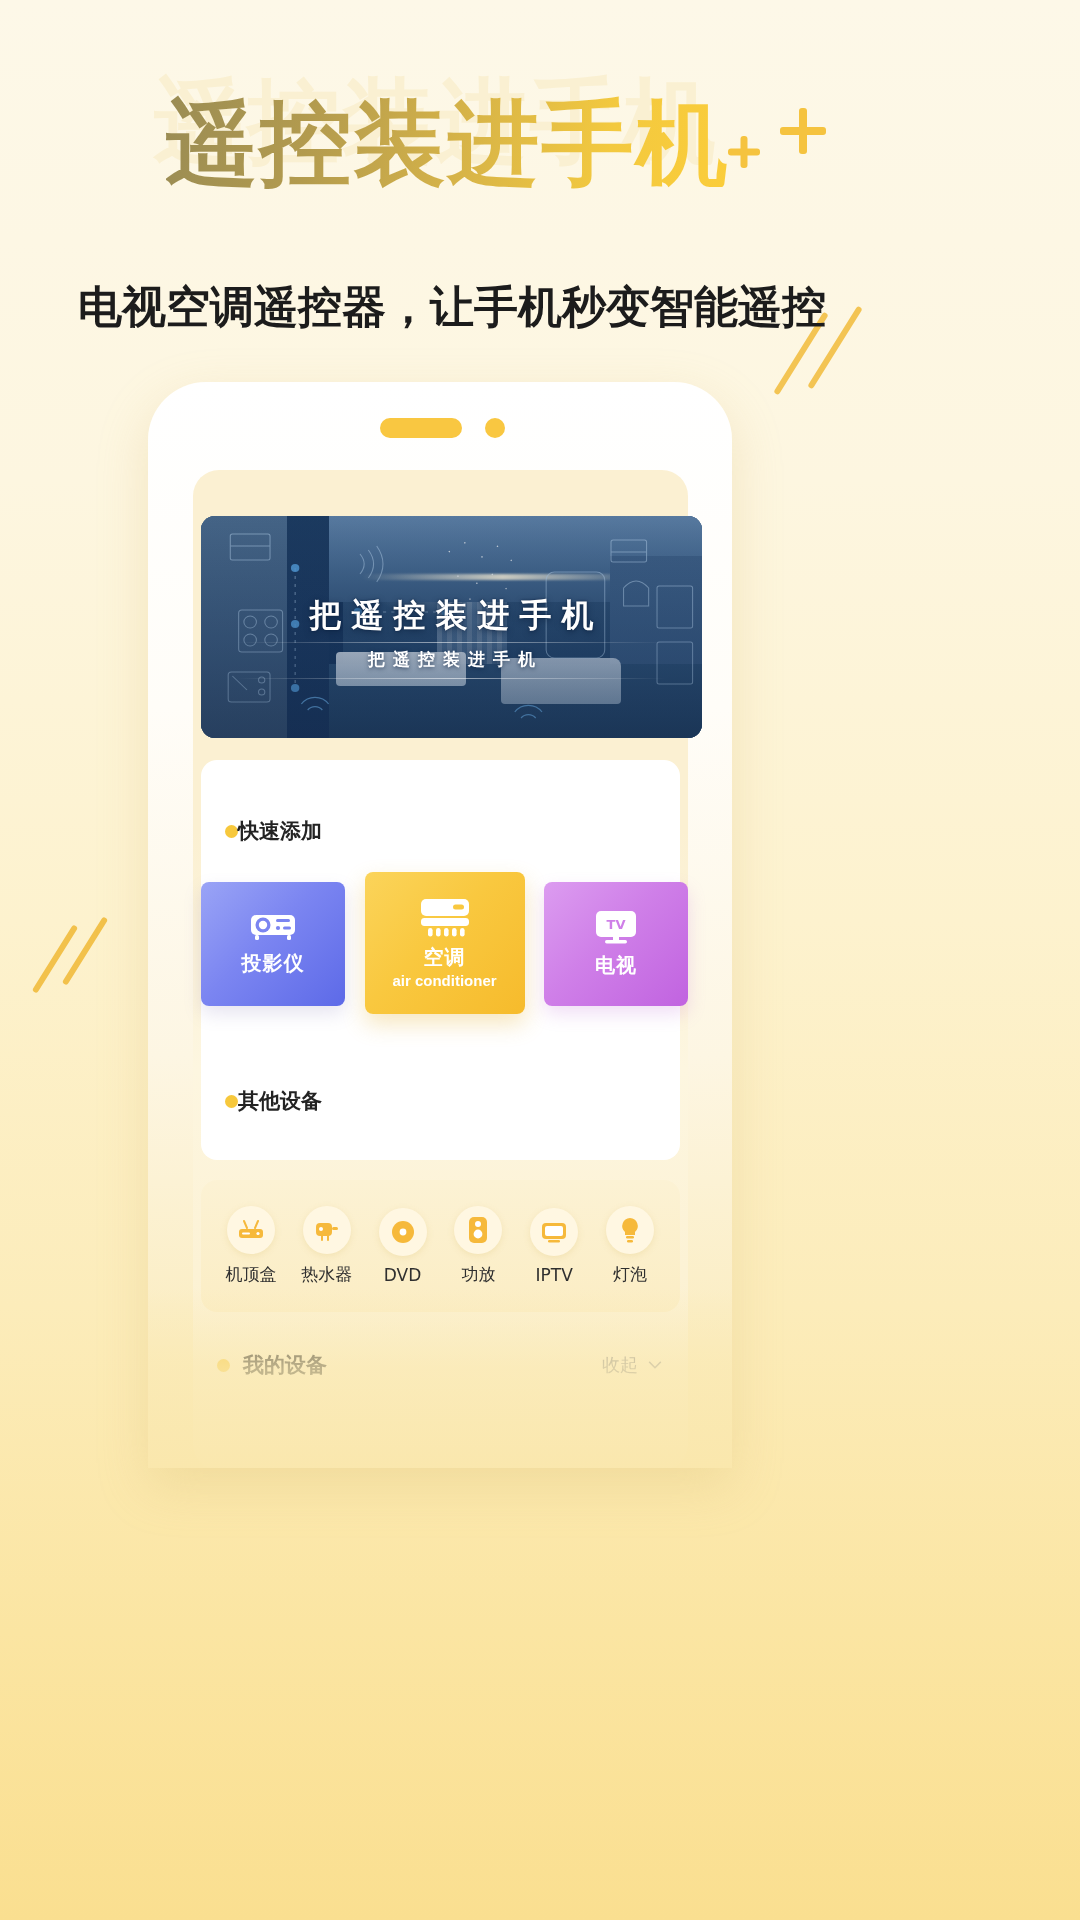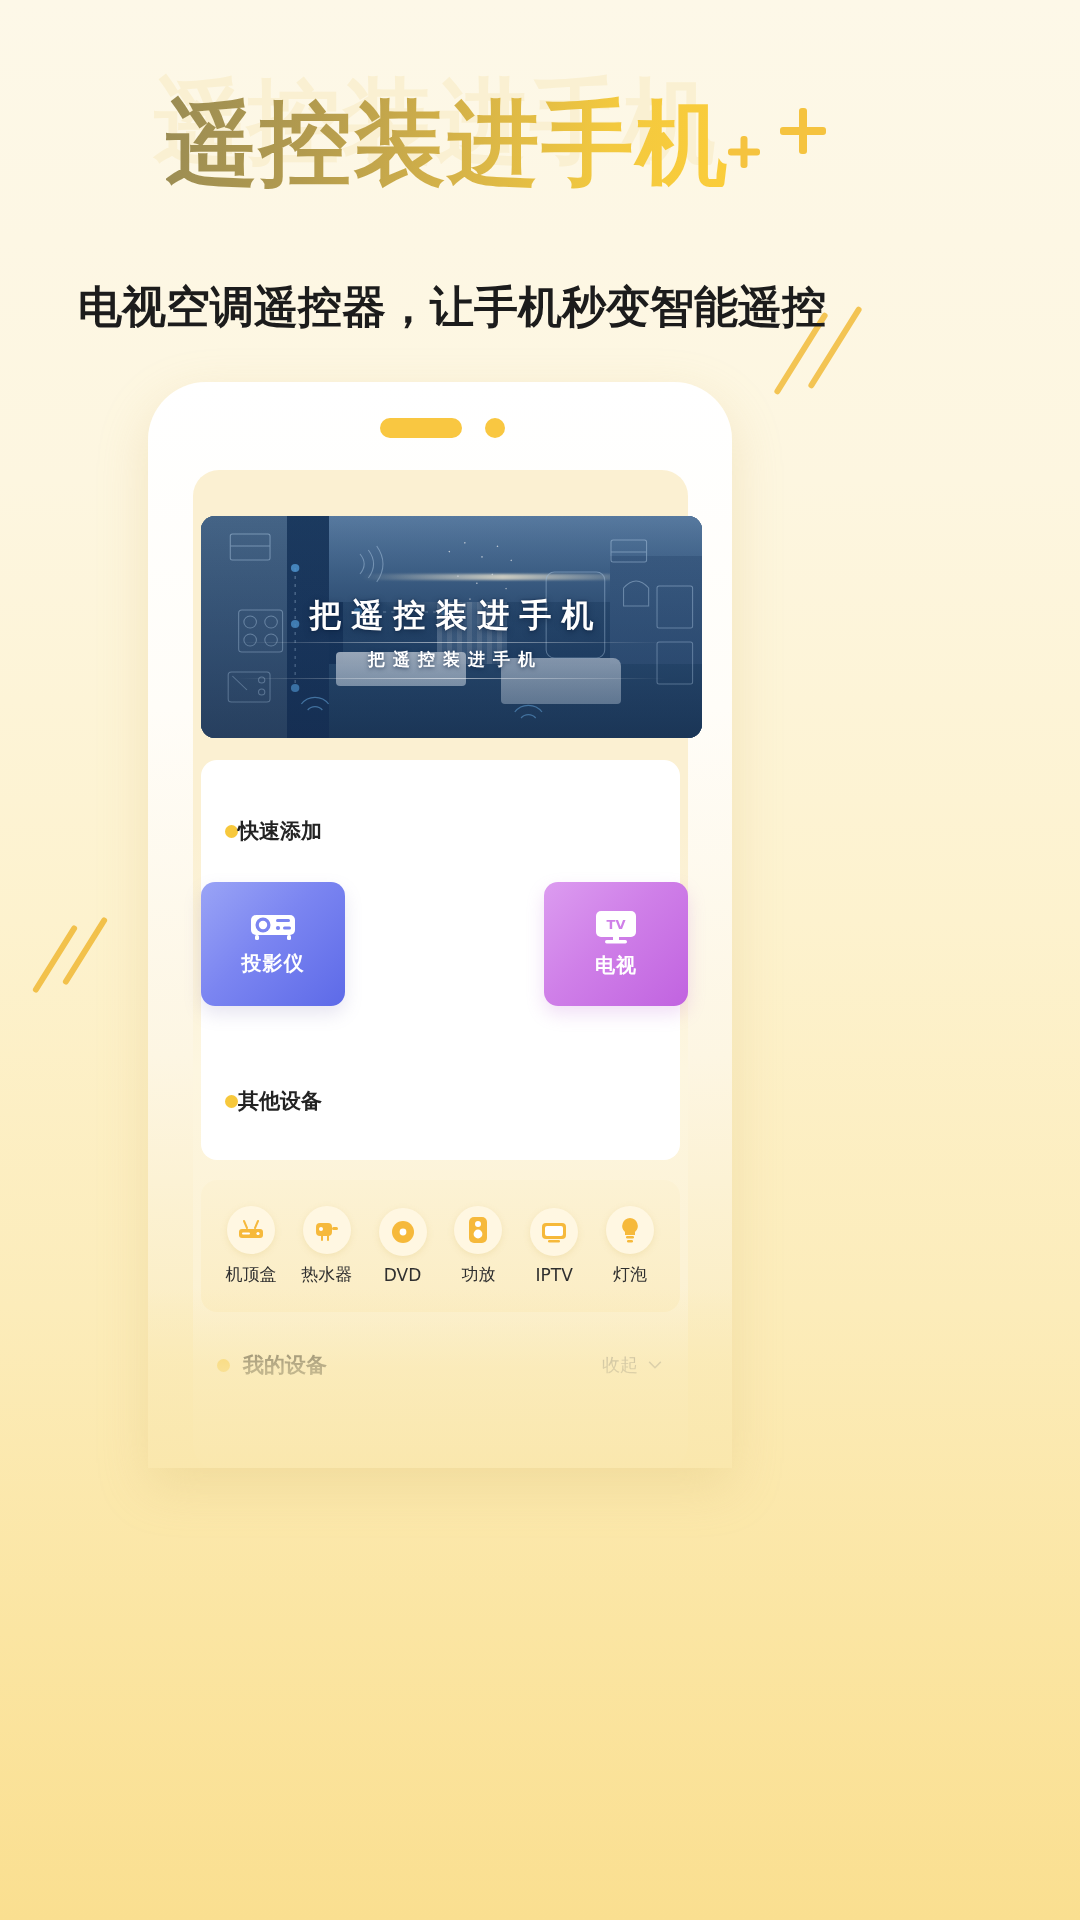--- a/index.html
+++ b/index.html
@@ -217,21 +217,21 @@
   #quick-head { position: absolute; left: 24px; top: 57px; }
 
   #quick-cards {
     position: absolute; left: 0px; top: 122px; width: 100%;
     display: flex; justify-content: space-between; align-items: flex-start;
     padding: 0 0px;
   }
   .devcard {
     position: relative;
     width: 144px; height: 124px;
-    border-radius: 14px;
+    border-radius: 8px;
     display: flex; flex-direction: column; align-items: center; justify-content: center;
     color: #fff;
     box-shadow: 0 8px 18px rgba(120,110,180,.18);
   }
   .devcard .cn {
     font-size: 20px; font-weight: bold; margin-top: 7px; letter-spacing: 1px;
     font-family: "DejaVu Sans", "Liberation Sans", sans-serif;
   }
   .devcard .en { font-size: 15px; font-weight: bold; margin-top: 1px; }
   #card-projector {
@@ -405,20 +405,36 @@
             <circle cx="13" cy="14" r="4.2" fill="#fff"></circle>
             <rect x="26" y="8" width="14" height="3" rx="1.5" fill="#7b85f1"></rect>
             <circle cx="28" cy="17" r="2.1" fill="#7b85f1"></circle>
             <rect x="33" y="15.5" width="8" height="3" rx="1.5" fill="#7b85f1"></rect>
             <rect x="5" y="24" width="4" height="5" rx="1.5" fill="#fff"></rect>
             <rect x="37" y="24" width="4" height="5" rx="1.5" fill="#fff"></rect>
           </svg>
           <span class="cn">投影仪</span>
         </div>
 
+        <div class="devcard" id="card-ac">
+          <svg width="52" height="40" viewBox="0 0 52 40">
+            <rect x="2" y="2" width="48" height="17" rx="5" fill="#fff"></rect>
+            <rect x="34" y="7.5" width="11" height="5" rx="2.5" fill="#f9c83f"></rect>
+            <rect x="2" y="21" width="48" height="8" rx="3.4" fill="#fff"></rect>
+            <g fill="#fff">
+              <rect x="9" y="31" width="4.6" height="8.5" rx="2.3"></rect>
+              <rect x="17" y="31" width="4.6" height="8.5" rx="2.3"></rect>
+              <rect x="25" y="31" width="4.6" height="8.5" rx="2.3"></rect>
+              <rect x="33" y="31" width="4.6" height="8.5" rx="2.3"></rect>
+              <rect x="41" y="31" width="4.6" height="8.5" rx="2.3"></rect>
+            </g>
+          </svg>
+          <span class="cn">空调</span>
+          <span class="en">air conditioner</span>
+        </div>
 
         <div class="devcard" id="card-tv">
           <svg width="44" height="36" viewBox="0 0 44 36">
             <rect x="2" y="2" width="40" height="26" rx="5" fill="#fff"></rect>
             <text x="22" y="20" text-anchor="middle" font-family="DejaVu Sans, sans-serif" font-size="13" font-weight="bold" fill="#cf7fe8">TV</text>
             <rect x="19" y="28" width="6" height="4" fill="#fff"></rect>
             <rect x="11" y="31" width="22" height="3.4" rx="1.7" fill="#fff"></rect>
           </svg>
           <span class="cn">电视</span>
         </div>

